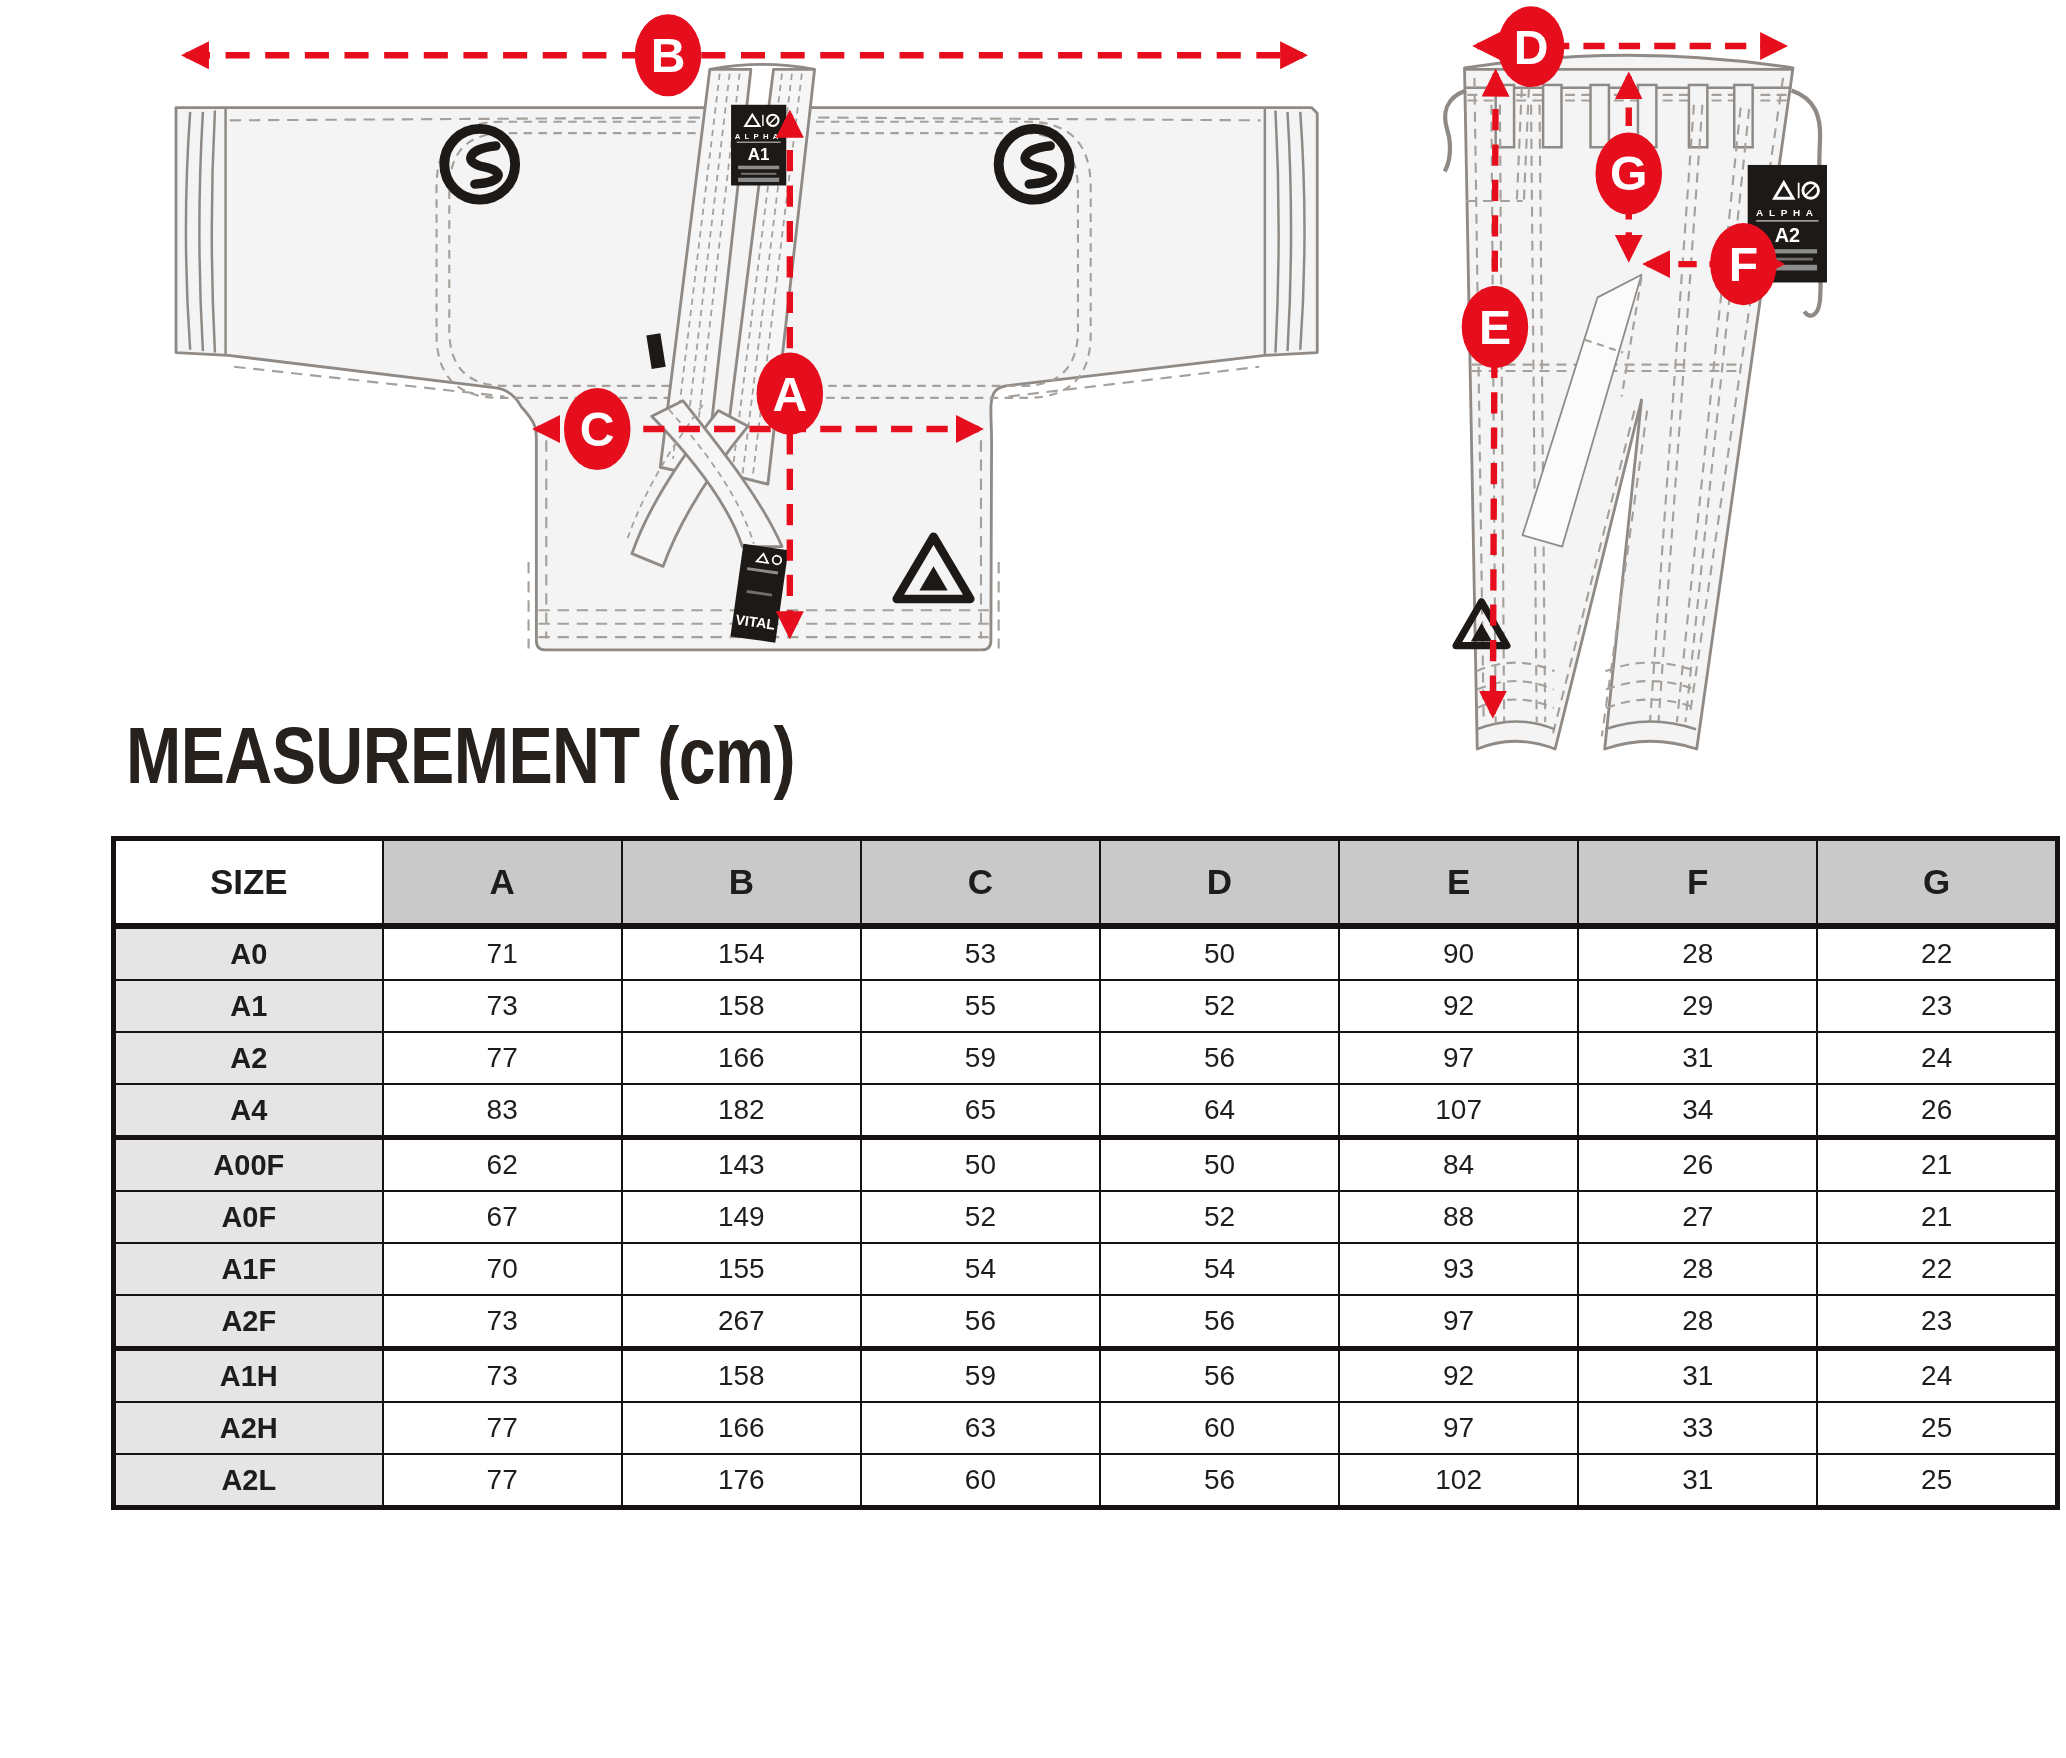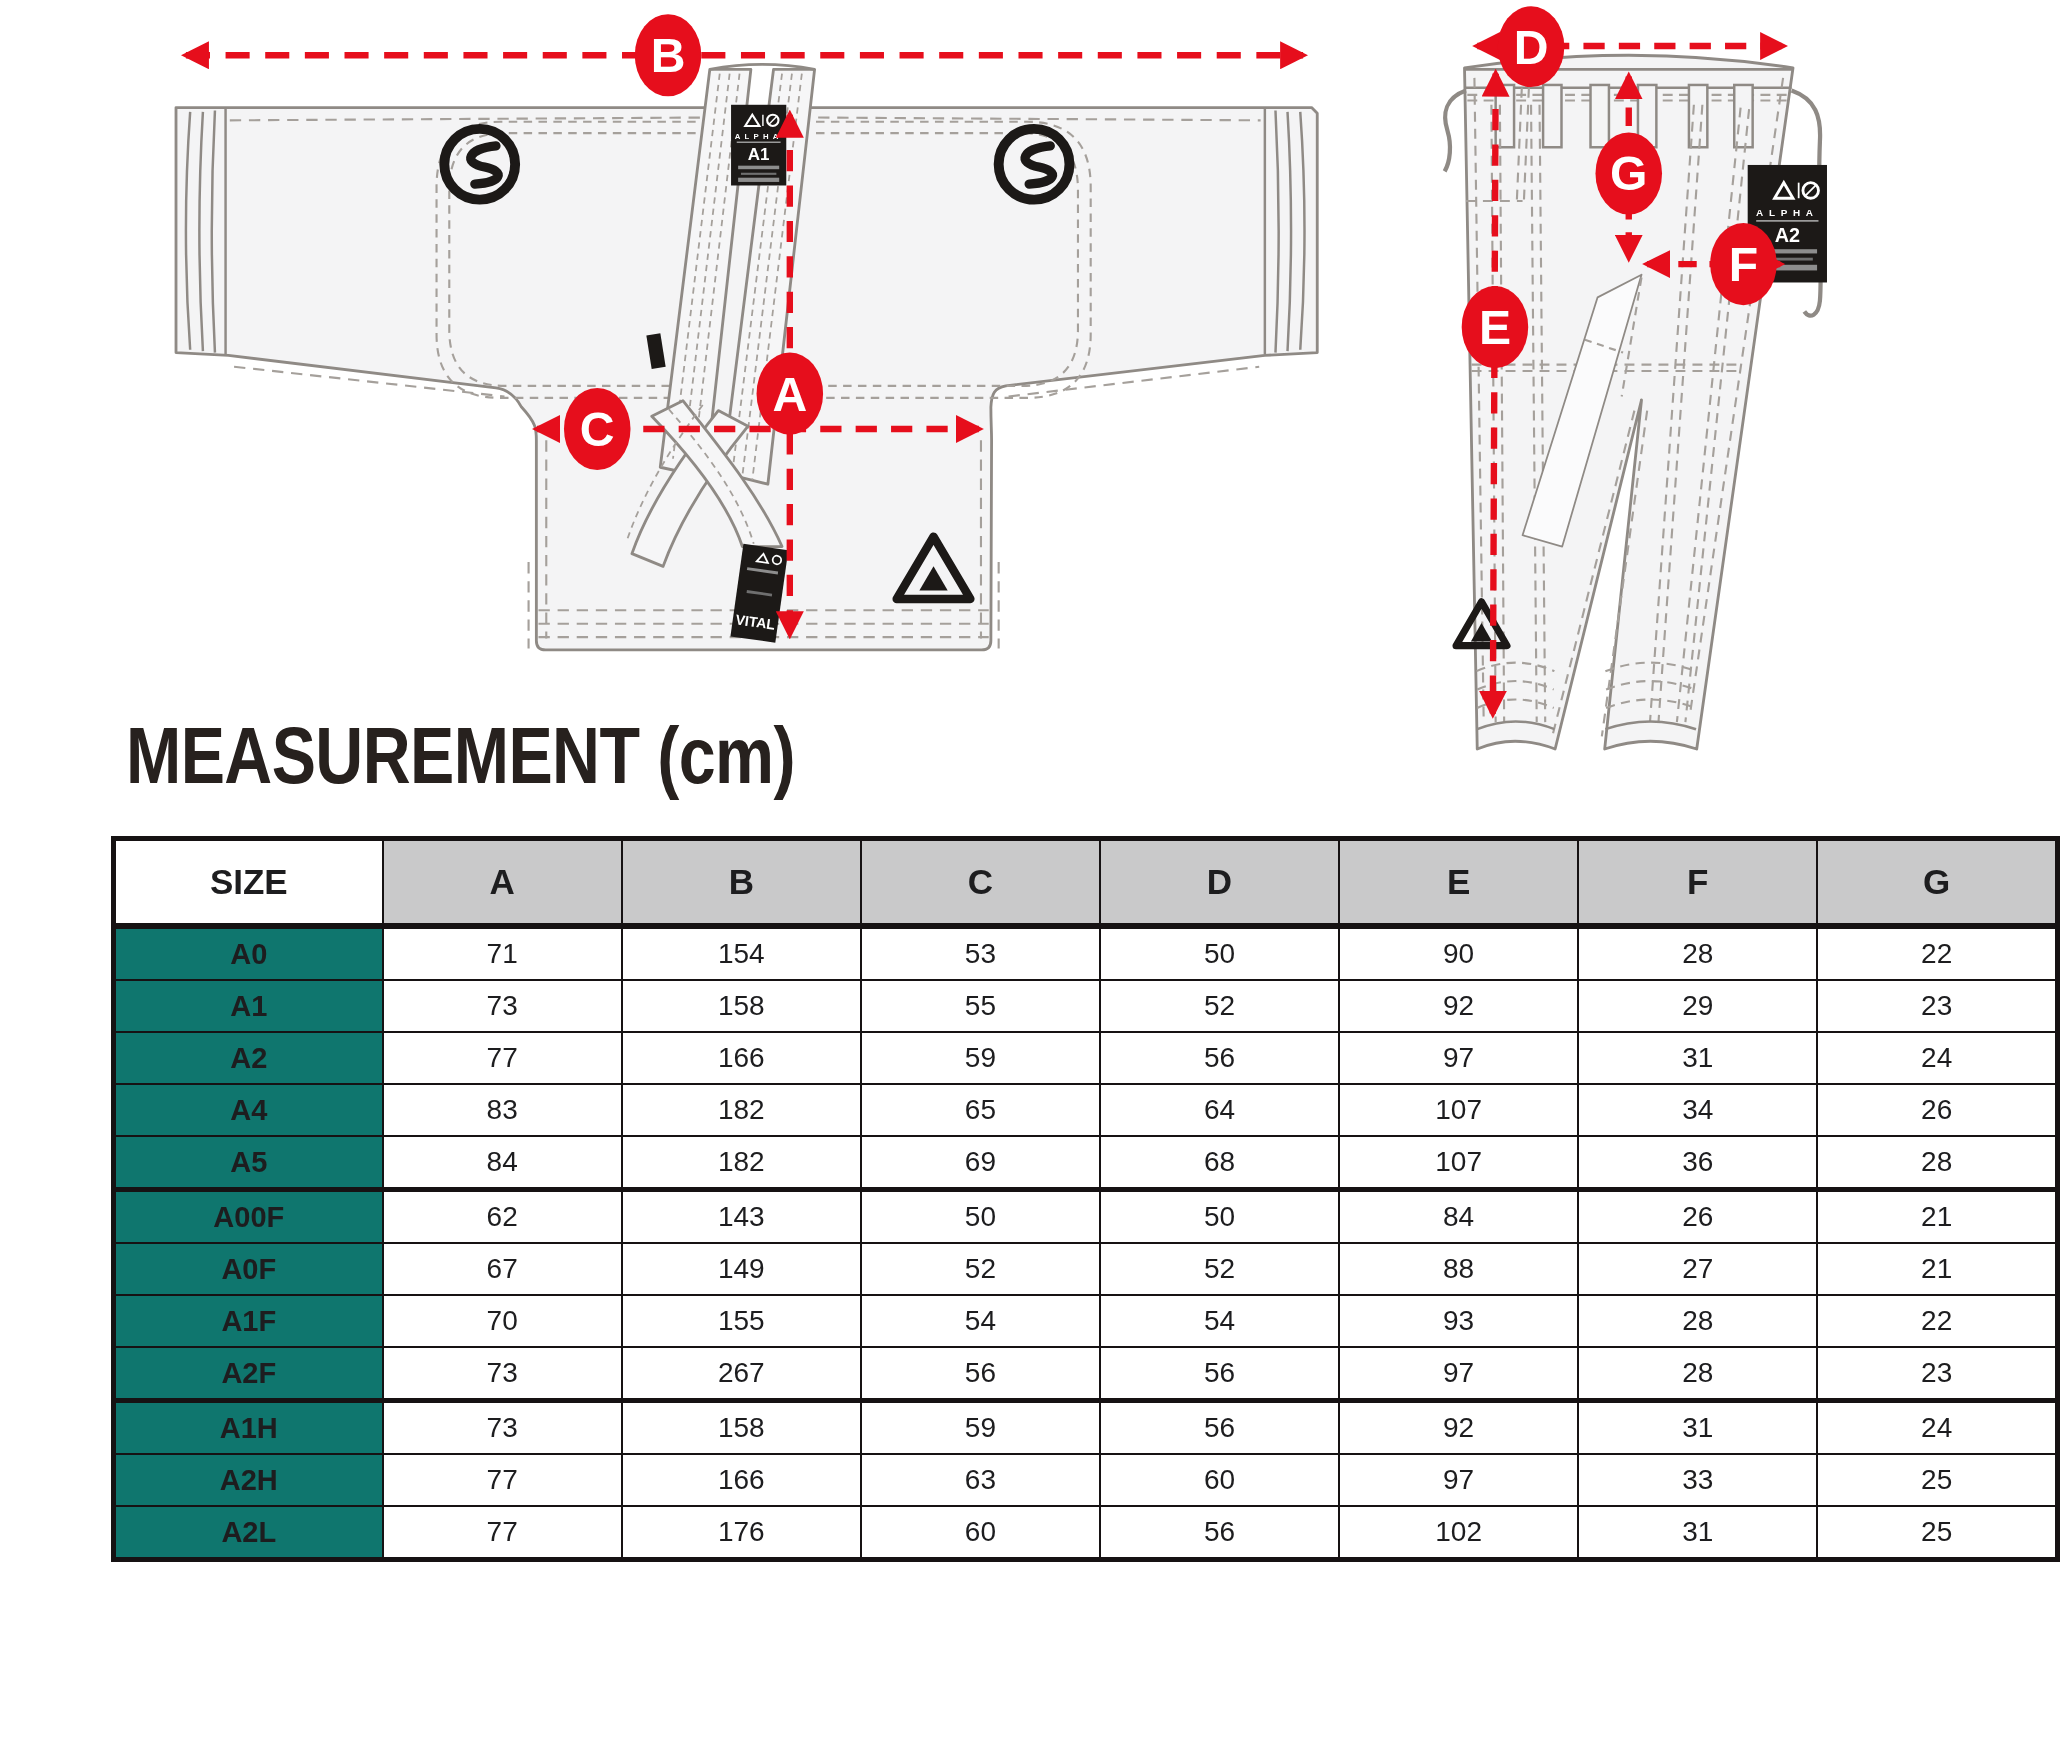--- a/index.html
+++ b/index.html
@@ -20,21 +20,21 @@
 
   
   .tbl-wrap{position:absolute;left:111px;top:836px;width:1949px;}
   table.meas{border-collapse:collapse;table-layout:fixed;width:1949px;color:#1d1d1f;}
   table.meas th,table.meas td{
     border:2.1px solid #161213;text-align:center;vertical-align:middle;
     padding:0;height:50px;font-size:28px;background:#fff;
   }
   table.meas thead th{height:82px;font-size:35px;font-weight:800;background:#c9c9ca;border-bottom:6.4px solid #161213;text-align:center;}
   table.meas thead th.size-h{background:#ffffff;}
-  table.meas td.size-cell{background:#0f766e;font-weight:800;font-size:29px;}
+  table.meas td.size-cell{background:#e5e5e5;font-weight:800;font-size:29px;}
   table.meas{border:5px solid #161213;}
   table.meas tr.group-start td{border-top:5.7px solid #161213;}
 </style>
 </head>
 <body>
 
 <div class="stage">
 
   <svg viewBox="0 0 2917 1130" width="2066" height="800">
     <defs>
@@ -333,30 +333,20 @@
           <tr>
             <td class="size-cell">A4</td>
             <td>83</td>
             <td>182</td>
             <td>65</td>
             <td>64</td>
             <td>107</td>
             <td>34</td>
             <td>26</td>
           </tr>
-          <tr>
-            <td class="size-cell">A5</td>
-            <td>84</td>
-            <td>182</td>
-            <td>69</td>
-            <td>68</td>
-            <td>107</td>
-            <td>36</td>
-            <td>28</td>
-          </tr>
           <tr class="group-start">
             <td class="size-cell">A00F</td>
             <td>62</td>
             <td>143</td>
             <td>50</td>
             <td>50</td>
             <td>84</td>
             <td>26</td>
             <td>21</td>
           </tr>

